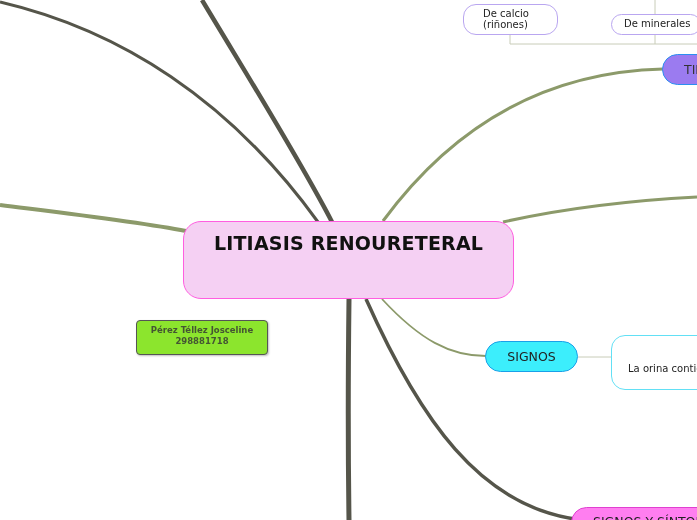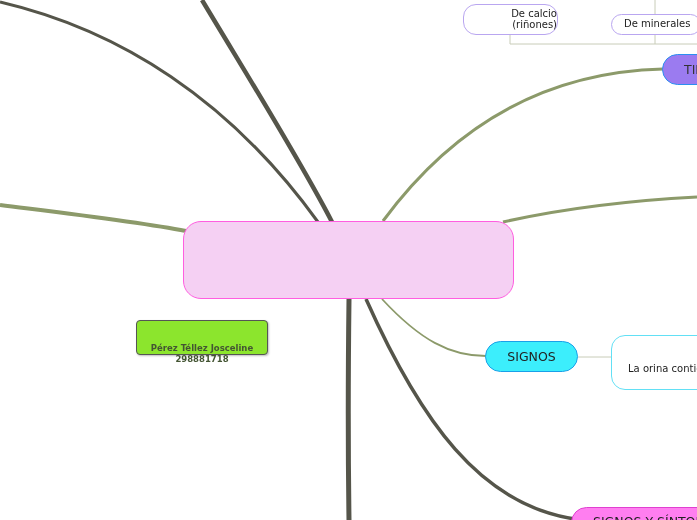--- a/index.html
+++ b/index.html
@@ -21,21 +21,21 @@
     }
     .central .sub {
       font-family: "DejaVu Serif", serif; font-size: 11.5px; color: #333;
       line-height: 19px; margin-top: 2px;
     }
     .central .sub .lead { font-family: "DejaVu Sans", sans-serif; font-size: 12px; }
     .author {
       left: 136px; top: 320px; width: 132px; height: 35px;
       background: #8ce52d; border: 1px solid #555; border-radius: 4px;
       font-size: 8.5px; font-weight: bold; color: #445533; text-align: center;
-      line-height: 11px; padding-top: 22px;
+      line-height: 11px; padding-top: 4px;
       box-shadow: 1px 1px 2px rgba(0,0,0,0.25);
     }
     .pill {
       border-radius: 16px; display: flex; align-items: center; justify-content: center;
       font-size: 12.5px; color: #222;
     }
     .causas {
       left: 485px; top: 341px; width: 93px; height: 31px;
       background: #3ceefc; border: 1px solid #1aa0e8;
     }
@@ -46,21 +46,21 @@
     }
     .signos {
       left: 571px; top: 507px; width: 160px; height: 31px;
       background: #ff7ef0; border: 1px solid #e040d0;
       align-items: flex-start; justify-content: flex-start; padding-left: 21px; padding-top: 6px;
     }
     .leaf {
       background: #fff; border: 1.2px solid #b9a6f0; border-radius: 13px;
       font-size: 10px; color: #222; box-sizing: border-box;
     }
-    .calcio { left: 463px; top: 4px; width: 95px; height: 31px; padding: 3px 0 0 19px; line-height: 11px; text-align: right; }
+    .calcio { left: 463px; top: 4px; width: 95px; height: 31px; padding: 3px 0 0 19px; line-height: 11px; }
     .estruvita { left: 611px; top: 14px; width: 90px; height: 21px; padding: 3px 0 0 12px; }
     .causa-text {
       left: 611px; top: 335px; width: 110px; height: 55px;
       background: #fff; border: 1px solid #62e0f5; border-radius: 14px;
       font-size: 10px; color: #222; line-height: 11.5px; padding: 4px 0 0 16px;
       white-space: pre; overflow: hidden;
     }
   </style>
 </head>
 <body>
@@ -75,20 +75,21 @@
   <path d="M 0 205 C 80 215, 140 222, 186 231" stroke="#8c9a6a" stroke-width="4" fill="none"></path>
   <path d="M 383 221 C 450 130, 540 72, 663 69" stroke="#8c9a6a" stroke-width="3" fill="none"></path>
   <path d="M 503 222 C 570 207, 640 200, 697 197" stroke="#8c9a6a" stroke-width="3" fill="none"></path>
   <path d="M 382 299 C 420 340, 450 356, 486 356" stroke="#8c9a6a" stroke-width="1.8" fill="none"></path>
   <path d="M 578 357 L 612 357" stroke="#c8ccb8" stroke-width="1" fill="none"></path>
 
   <path d="M 510 35 L 510 44 L 697 44 M 655 35 L 655 44 M 655 0 L 655 14" stroke="#c8ccb8" stroke-width="1" fill="none"></path>
 </svg>
 
 <div class="node central">
+  <div class="title">LITIASIS RENOURETERAL</div>
 </div>
 
 <div class="node author">
   <div>Pérez Téllez Josceline</div>
   <div>298881718</div>
 </div>
 
 <div class="node pill causas">
   <span>SIGNOS</span>
 </div>

